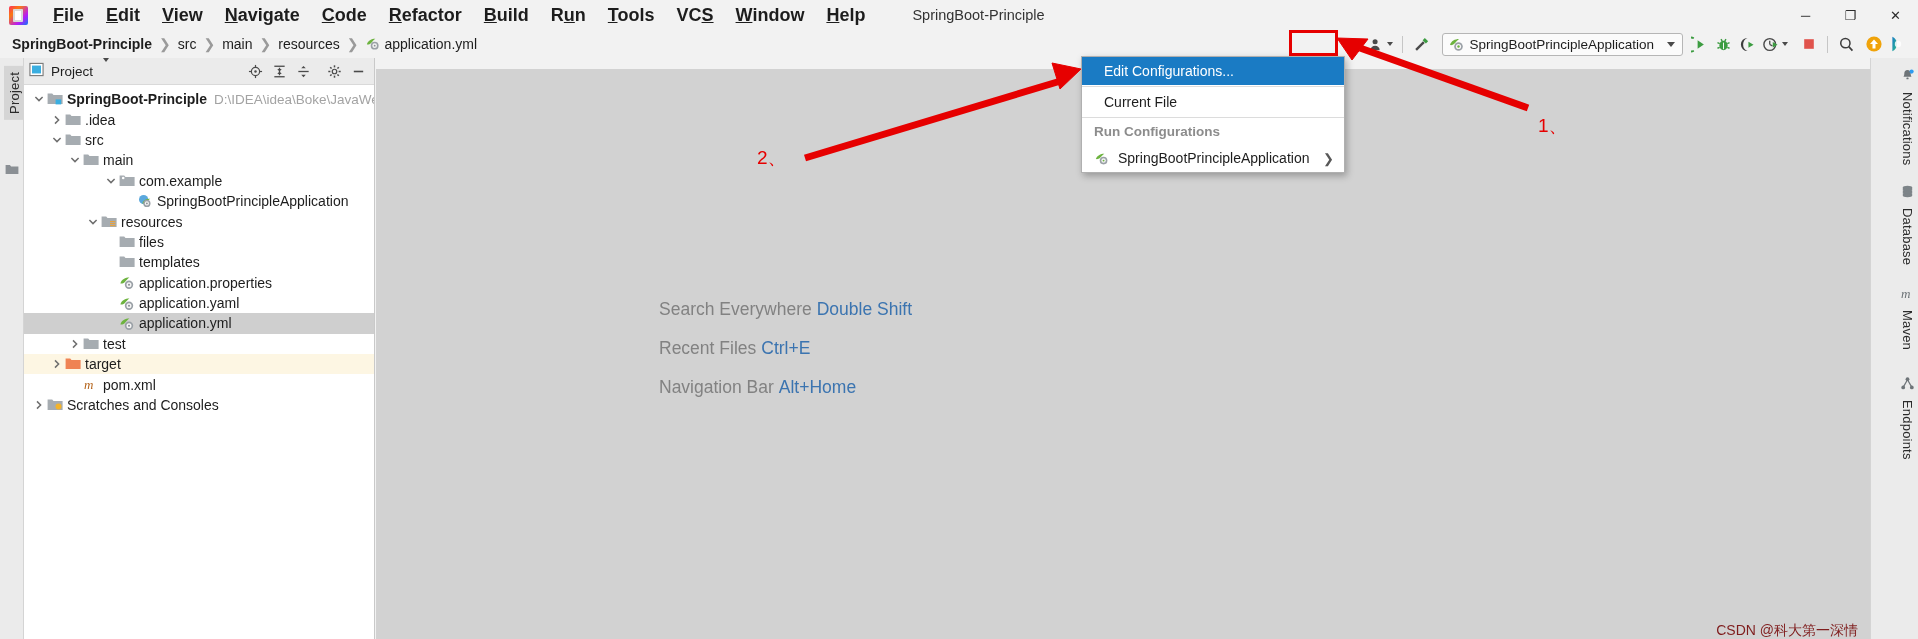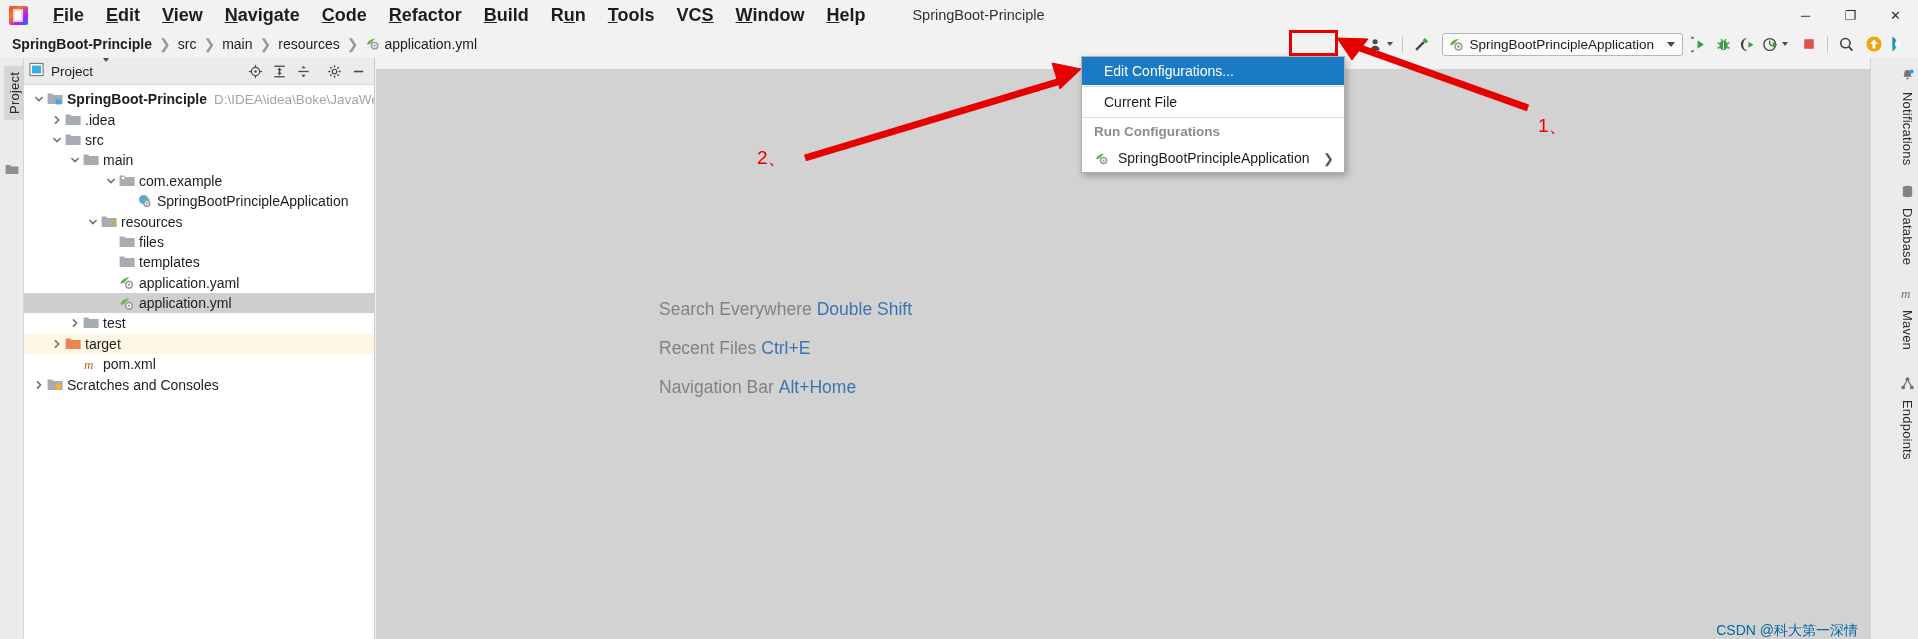--- a/index.html
+++ b/index.html
@@ -136,21 +136,21 @@
   }
   .hints {
     position: absolute; left: 283px; top: 230px; display: flex; flex-direction: column;
     gap: 18px;
   }
   .hint { font-size: 17.5px; color: #828282; white-space: nowrap; }
   .hint .key { color: #3b74b0; margin-left: 5px; }
 
   .watermark {
     position: absolute; right: 12px; bottom: 10px; font-size: 14px;
-    color: #0369a1; white-space: nowrap;
+    color: #7f1d1d; white-space: nowrap;
   }
 
   
   .right-strip {
     position: absolute; right: 0; top: 58px; width: 48px; height: 581px;
     background: #ebebeb; border-left: 1px solid #d4d4d4;
   }
   .rtab {
     position: absolute; right: 3px; display: flex; flex-direction: column;
     align-items: center; gap: 5px;
@@ -553,20 +553,33 @@
           <span style="width:80px;flex:none"></span>
           <span class="twist"></span>
           <span class="tico">
             <svg width="16" height="15" viewBox="0 0 16 15">
               <path d="M1.4 8.4c1-3.8 5-5.8 9-5.8-2 1.5-3 3-4.5 4.4-1.6 1.5-3.2 1.8-4.5 1.4z" fill="#6db33f"></path>
               <circle cx="10" cy="9.8" r="4.2" fill="#9aa0a6"></circle>
               <circle cx="10" cy="9.8" r="2.5" fill="#f4f4f4"></circle>
               <circle cx="10" cy="9.8" r="1" fill="#8a8f94"></circle>
             </svg>
           </span>
+          <span class="tlabel">application.properties</span>
+        </div>
+        <div class="trow">
+          <span style="width:80px;flex:none"></span>
+          <span class="twist"></span>
+          <span class="tico">
+            <svg width="16" height="15" viewBox="0 0 16 15">
+              <path d="M1.4 8.4c1-3.8 5-5.8 9-5.8-2 1.5-3 3-4.5 4.4-1.6 1.5-3.2 1.8-4.5 1.4z" fill="#6db33f"></path>
+              <circle cx="10" cy="9.8" r="4.2" fill="#9aa0a6"></circle>
+              <circle cx="10" cy="9.8" r="2.5" fill="#f4f4f4"></circle>
+              <circle cx="10" cy="9.8" r="1" fill="#8a8f94"></circle>
+            </svg>
+          </span>
           <span class="tlabel">application.yaml</span>
         </div>
         <div class="trow sel">
           <span style="width:80px;flex:none"></span>
           <span class="twist"></span>
           <span class="tico">
             <svg width="16" height="15" viewBox="0 0 16 15">
               <path d="M1.4 8.4c1-3.8 5-5.8 9-5.8-2 1.5-3 3-4.5 4.4-1.6 1.5-3.2 1.8-4.5 1.4z" fill="#6db33f"></path>
               <circle cx="10" cy="9.8" r="4.2" fill="#9aa0a6"></circle>
               <circle cx="10" cy="9.8" r="2.5" fill="#f4f4f4"></circle>

